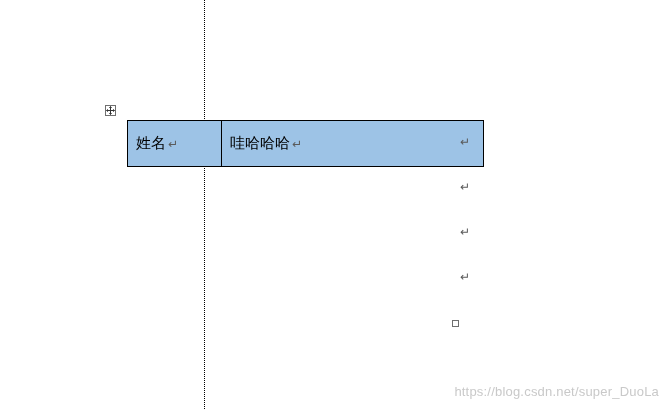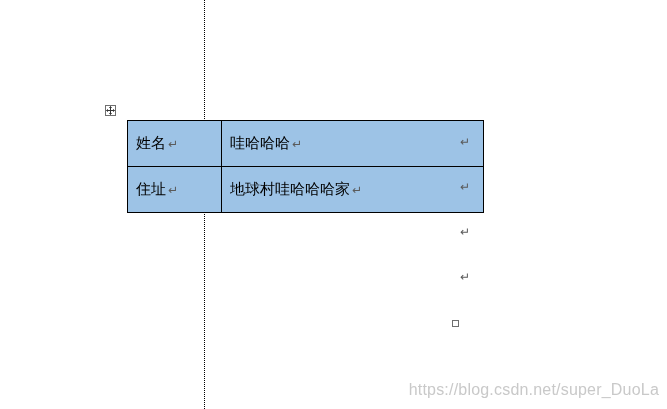--- a/index.html
+++ b/index.html
@@ -96,21 +96,21 @@
     background: #ffffff;
     box-sizing: border-box;
   }
 
   
   .watermark {
     position: absolute;
     right: 8px;
     bottom: 10px;
     color: #c9c9c9;
-    font-size: 16px;
+    font-size: 13px;
     font-family: "Liberation Sans", sans-serif;
     letter-spacing: 0.2px;
   }
 </style>
 </head>
 <body>
 
 <div class="guide-line"></div>
 
 <div class="table-handle">
@@ -119,24 +119,20 @@
     <path d="M4.5 0.5 L3.2 2 M4.5 0.5 L5.8 2 M4.5 8.5 L3.2 7 M4.5 8.5 L5.8 7 M0.5 4.5 L2 3.2 M0.5 4.5 L2 5.8 M8.5 4.5 L7 3.2 M8.5 4.5 L7 5.8" stroke="#333333" stroke-width="0.8" fill="none"></path>
   </svg>
 </div>
 
 <table class="doc-table">
   <tbody>
     <tr>
       <td class="col-label"><span class="cell-text">姓名</span><span class="pilcrow">↵</span></td>
       <td class="col-value"><span class="cell-text">哇哈哈哈</span><span class="pilcrow">↵</span></td>
     </tr>
-    <tr>
-      <td class="col-label"><span class="cell-text">住址</span><span class="pilcrow">↵</span></td>
-      <td class="col-value"><span class="cell-text">地球村哇哈哈哈家</span><span class="pilcrow">↵</span></td>
-    </tr>
   </tbody>
 </table>
 
 <div class="row-marks">
   <div class="row-mark">↵</div>
   <div class="row-mark">↵</div>
   <div class="row-mark">↵</div>
   <div class="row-mark">↵</div>
 </div>
 

